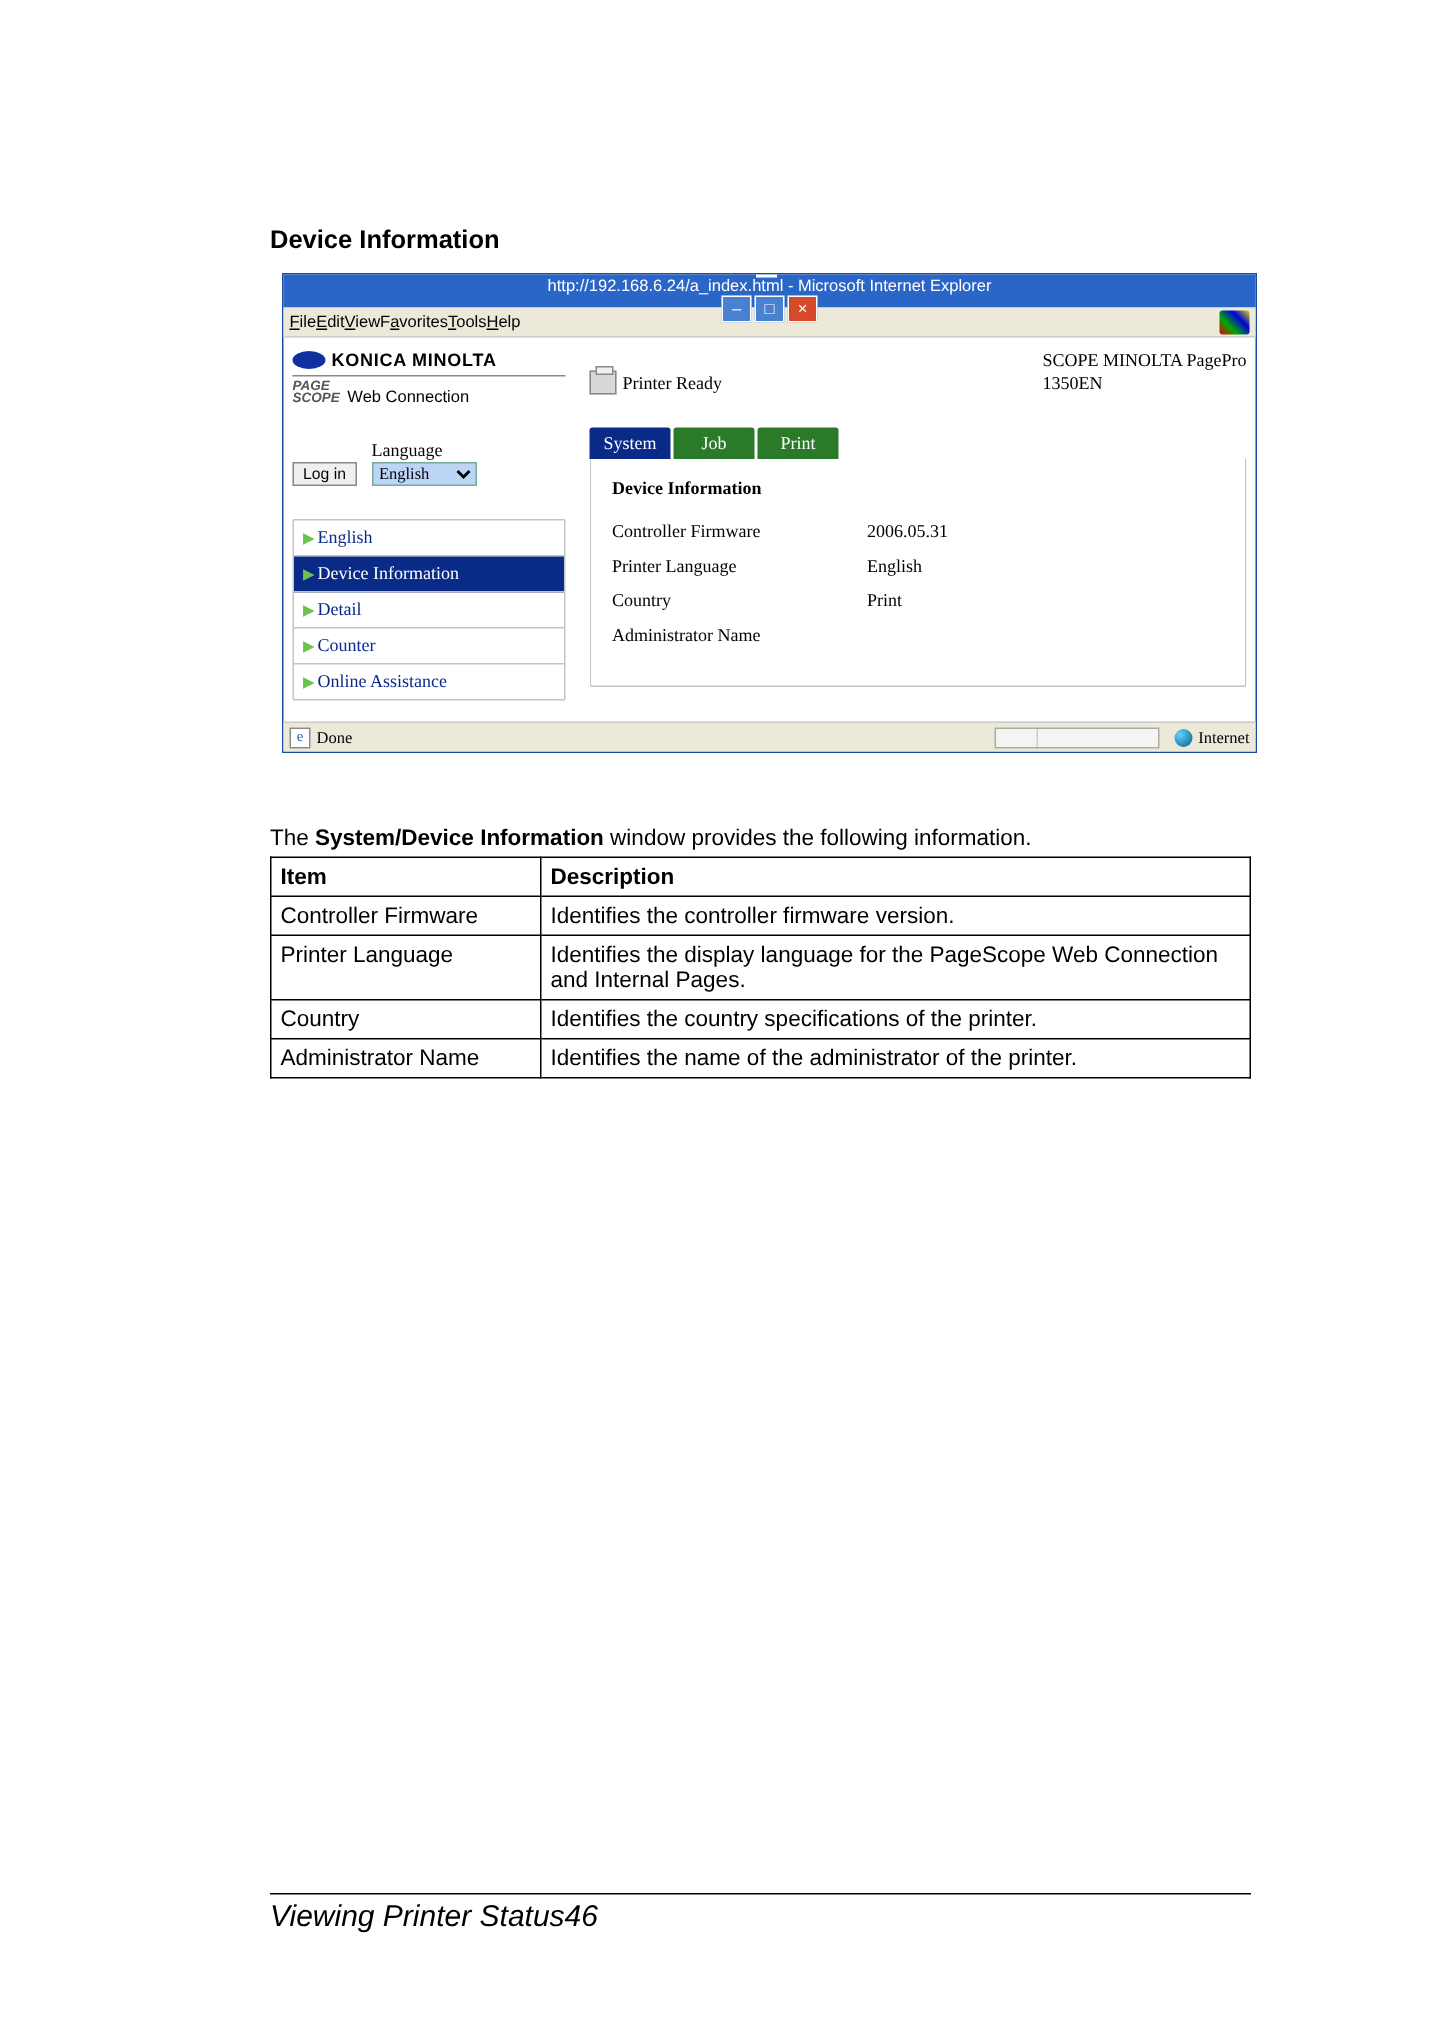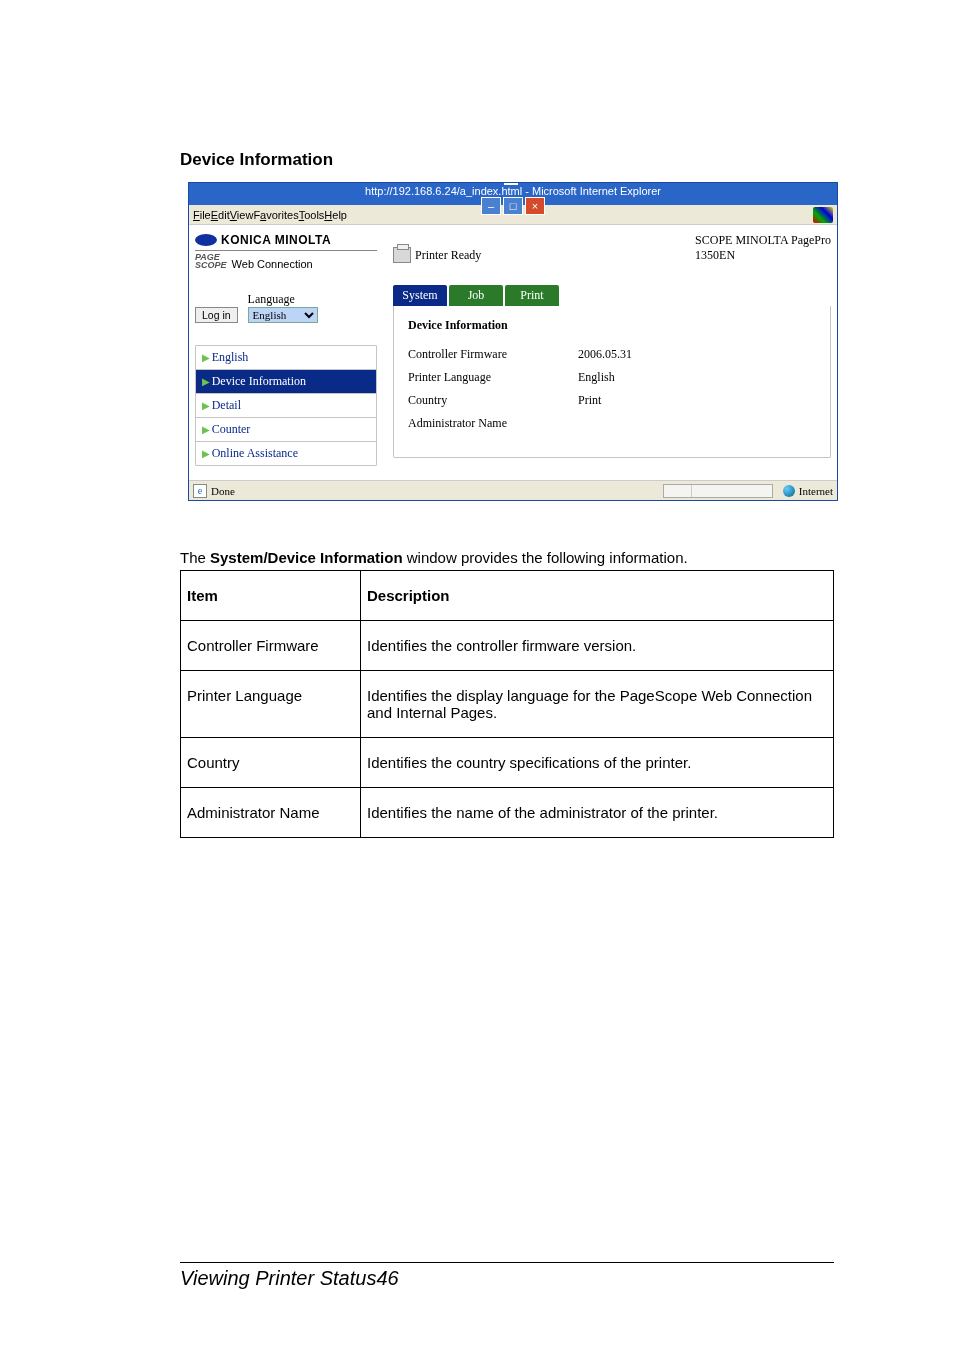--- a/index.html
+++ b/index.html
@@ -4,21 +4,21 @@
 <style>
   * { box-sizing: border-box; margin: 0; padding: 0; }
   html, body { width: 954px; height: 1350px; background: #fff; font-family: Arial, Helvetica, sans-serif; }
   .page { padding: 150px 120px 60px 180px; display: flex; flex-direction: column; height: 100%; }
   .heading { font-weight: bold; font-size: 17px; margin-bottom: 12px; }
   .screenshot-wrap { margin: 0 0 24px 8px; width: 650px; }
   .caption { font-size: 15px; margin: 24px 0 4px 0; }
   .caption b { font-weight: bold; }
 
   table.info { border-collapse: collapse; width: 100%; font-size: 15px; }
-  table.info th, table.info td { border: 1px solid #000; padding: 16px 6px; text-align: left; vertical-align: top; }
+  table.info th, table.info td { border: 1px solid #000; padding: 4px 6px; text-align: left; vertical-align: top; }
   table.info th { font-weight: bold; }
   table.info td.item { width: 180px; }
 
   .footer { margin-top: auto; }
   .footer-line { border-top: 1px solid #000; margin-bottom: 4px; }
   .footer-row { display: flex; font-family: Liberation Sans, sans-serif; }
   .footer-left { font-style: italic; font-size: 20px; }
   .footer-right { font-style: italic; font-size: 20px; }
 
   

